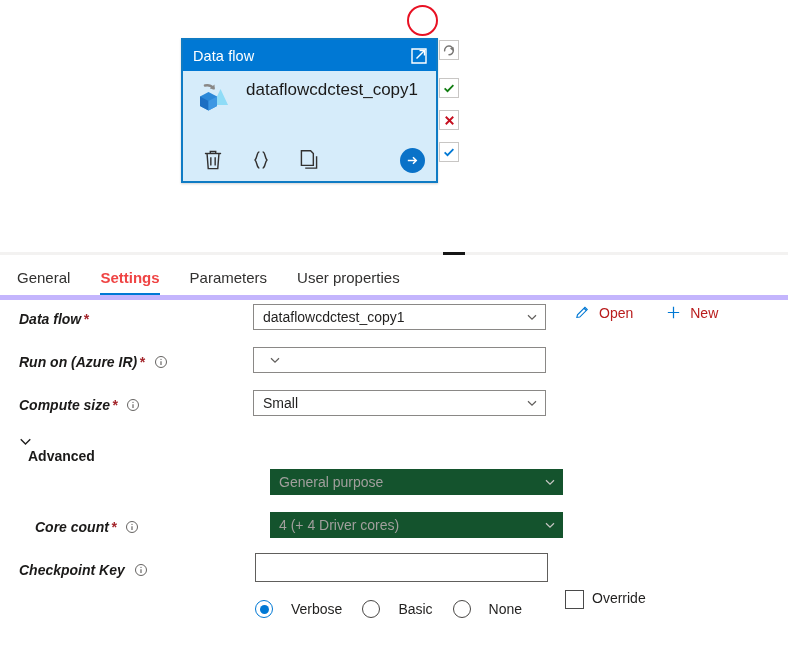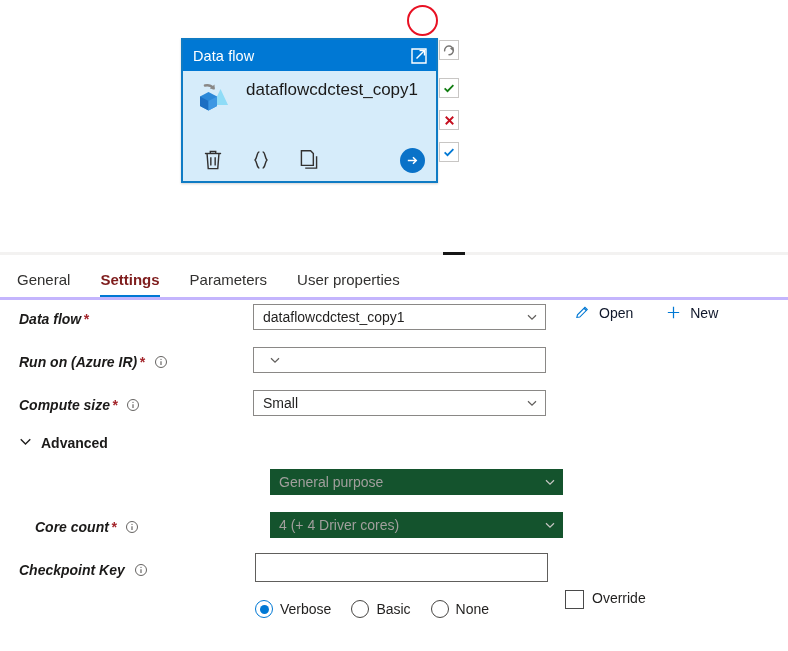--- a/index.html
+++ b/index.html
@@ -140,36 +140,36 @@
     cursor: row-resize;
   }
 
   #tabs {
     position: absolute;
     left: 0; top: 262px;
     width: 788px;
     height: 38px;
     display: flex;
     align-items: flex-end;
-    border-bottom: 3px solid #c4b5fd;
+    border-bottom: 5px solid #c4b5fd;
     box-sizing: border-box;
   }
   .tab {
     font-size: 15px;
     color: #323130;
     padding: 0 0 9px 0;
     margin-right: 30px;
     cursor: pointer;
     position: relative;
     white-space: nowrap;
   }
   .tab:first-child { margin-left: 17px; }
   .tab.active {
     font-weight: bold;
-    color: #7f1d1d;
+    color: #ef4444;
   }
   .tab.active::after {
     content: "";
     position: absolute;
     left: 0; right: 0; bottom: 0;
     height: 2px;
     background: #0078d4;
   }
 
   
@@ -271,40 +271,41 @@
   #dataflow-links {
     position: absolute;
     left: 574px;
     top: 4px;
     display: flex;
     align-items: center;
   }
   .link-btn {
     display: flex;
     align-items: center;
-    color: #0f172a;
+    color: #b91c1c;
     font-size: 14px;
     cursor: pointer;
     margin-right: 32px;
     white-space: nowrap;
   }
   .link-btn .ic { margin-right: 8px; display: block; }
 
   
   #advanced-row {
     position: relative;
     height: 36px;
   }
   #advanced-toggle {
     position: absolute;
     left: 19px;
     top: 6px;
     display: flex;
     align-items: flex-start;
     cursor: pointer;
+    flex-direction: column;
   }
   #advanced-label {
     font-size: 14px;
     font-weight: bold;
     color: #1b1a19;
     margin-left: 9px;
   }
 
   
   #radio-group {
@@ -331,21 +332,21 @@
     justify-content: center;
   }
   .radio.checked { border: 1px solid #0078d4; }
   .radio.checked::after {
     content: "";
     width: 9px; height: 9px;
     border-radius: 50%;
     background: #0078d4;
   }
   .radio-label {
-    margin-left: 7px;
+    margin-left: 18px;
     font-size: 14px;
     color: #201f1e;
   }
 </style>
 </head>
 <body>
 
 <div id="canvas">
 
   <div id="annotation-circle"></div>

